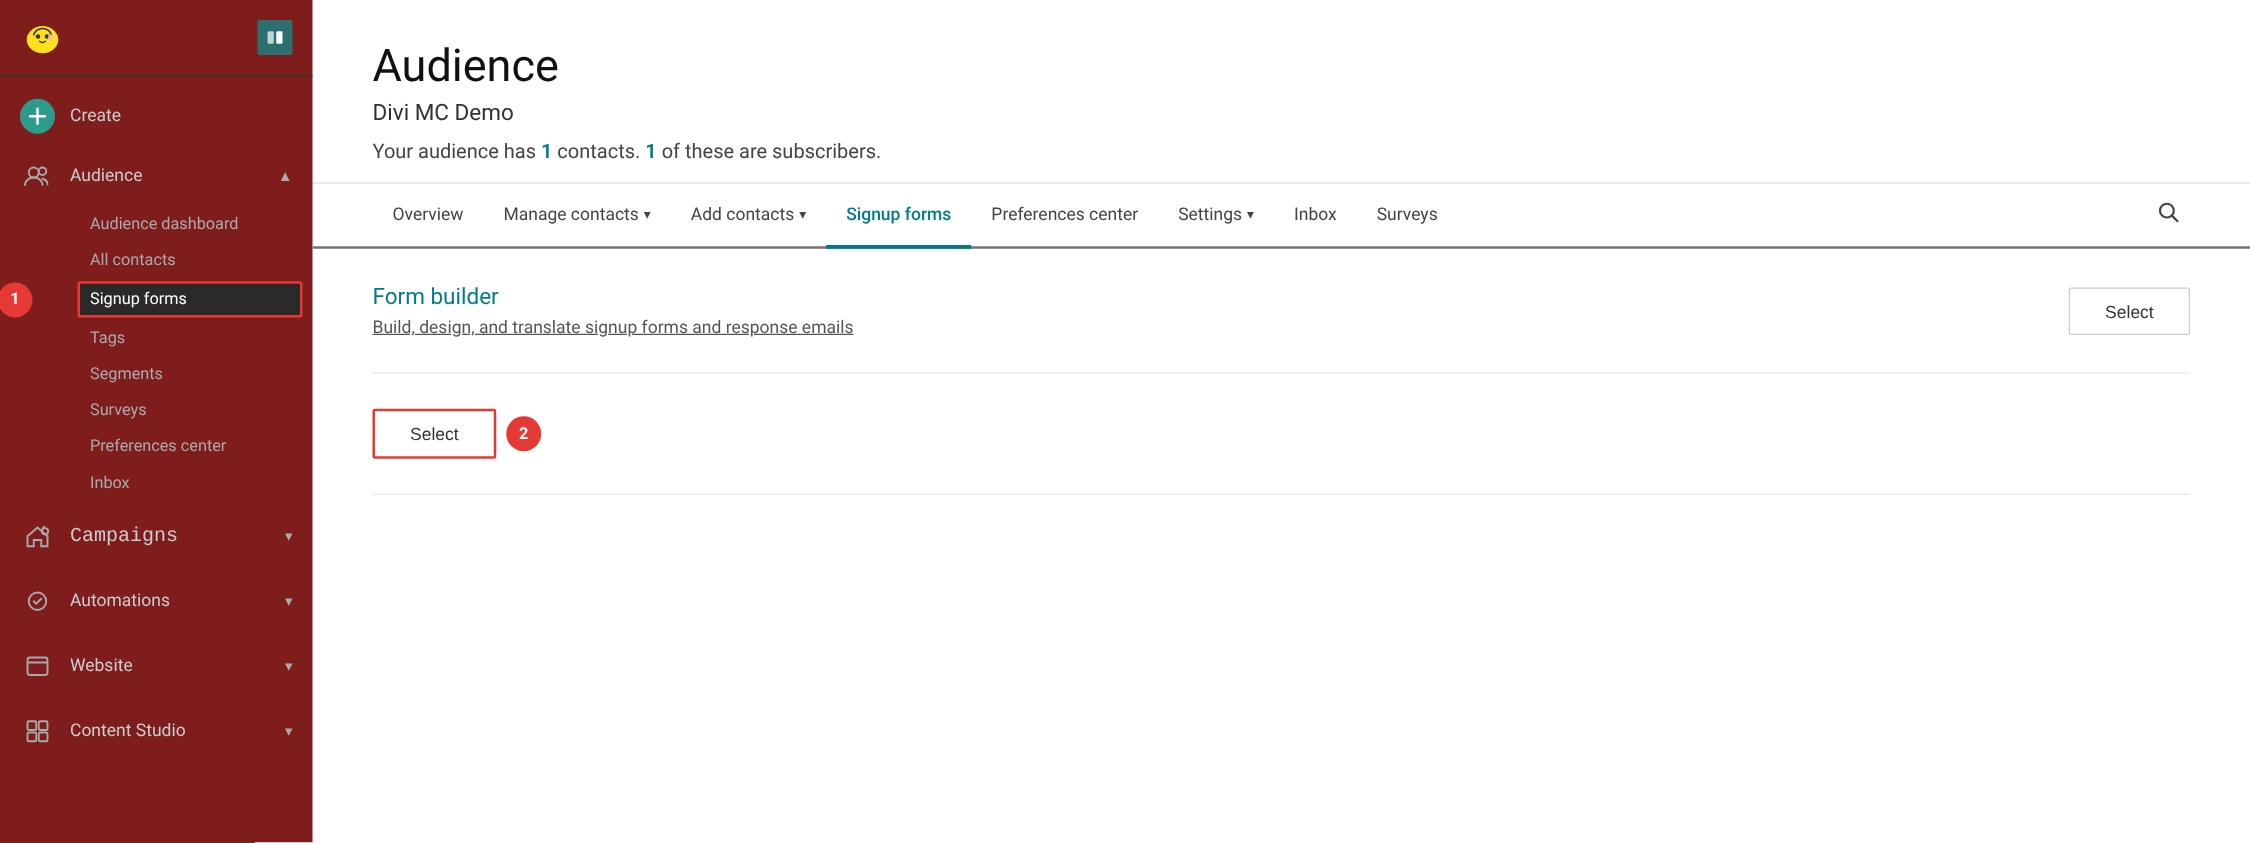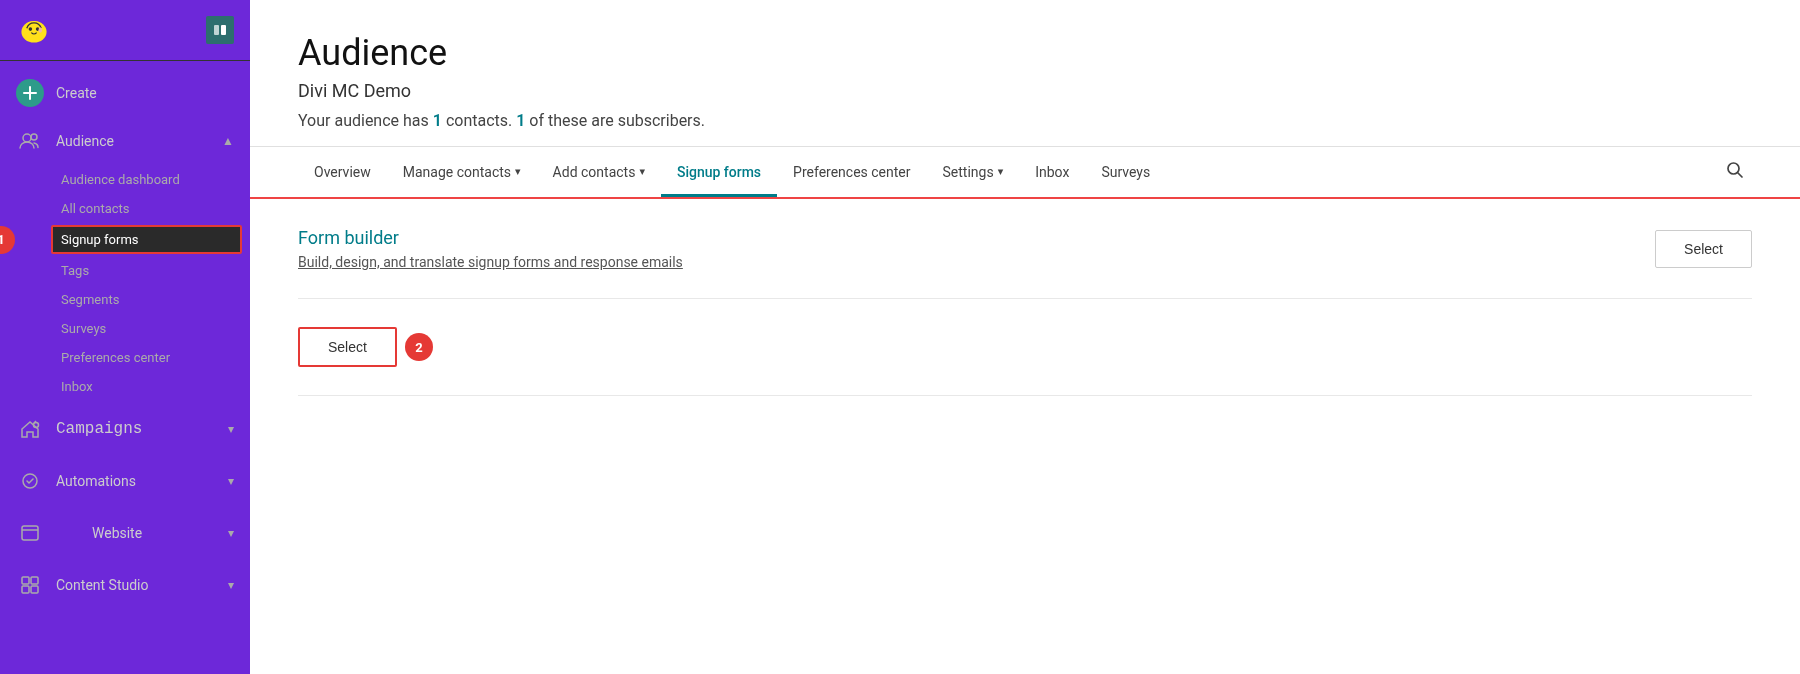--- a/index.html
+++ b/index.html
@@ -2,21 +2,21 @@
 <html><head>
   <meta charset="utf-8">
   <style>
     * { box-sizing: border-box; margin: 0; padding: 0; }
     body { font-family: -apple-system, BlinkMacSystemFont, 'Segoe UI', Roboto, sans-serif; display: flex; height: 674px; overflow: hidden; background: #fff; }
 
     
     .sidebar {
       width: 250px;
       min-width: 250px;
-      background: #6d28d9;
+      background: #7f1d1d;
       display: flex;
       flex-direction: column;
       height: 674px;
       position: relative;
     }
     .sidebar-header {
       display: flex;
       align-items: center;
       justify-content: space-between;
       padding: 12px 16px;
@@ -84,21 +84,21 @@
       display: flex;
       align-items: center;
       justify-content: center;
       flex-shrink: 0;
     }
     .nav-section-header .chevron {
       margin-left: auto;
       font-size: 12px;
     }
     .nav-sub-items {
-      padding-left: 5px;
+      padding-left: 16px;
     }
     .nav-sub-item {
       padding: 7px 16px 7px 56px;
       color: #aaa;
       font-size: 13px;
       cursor: pointer;
       display: block;
     }
     .nav-sub-item.signup-forms-item {
       border: 2px solid #e53935;
@@ -156,23 +156,22 @@
       color: #444;
     }
     .audience-desc .count {
       color: #007c89;
       font-weight: 600;
     }
 
     
     .tabs-bar {
       display: flex;
-      align-items: center;
       padding: 0 48px;
-      border-bottom: 2px solid #ef4444;
+      border-bottom: 2px solid #737373;
       gap: 0;
     }
     .tab-item {
       padding: 14px 16px;
       font-size: 14px;
       color: #444;
       cursor: pointer;
       white-space: nowrap;
       border-bottom: 3px solid transparent;
       margin-bottom: -2px;
@@ -350,21 +349,21 @@
     </div>
 
     <div class="nav-section">
       <div class="nav-section-header">
         <span class="icon">
           <svg width="22" height="22" viewBox="0 0 22 22" fill="none">
               <rect x="3" y="4" width="16" height="14" rx="2" stroke="#aaa" stroke-width="1.5"></rect>
               <line x1="3" y1="8" x2="19" y2="8" stroke="#aaa" stroke-width="1.5"></line>
             </svg>
         </span>
-        <span style="color:#ccc; font-size:14px;margin-left:36px;">Website</span>
+        <span style="color:#ccc; font-size:14px;">Website</span>
         <span class="chevron" style="color:#aaa; margin-left:auto;">▾</span>
       </div>
     </div>
 
     <div class="nav-section">
       <div class="nav-section-header">
         <span class="icon">
           <svg width="22" height="22" viewBox="0 0 22 22" fill="none">
               <rect x="3" y="3" width="7" height="7" rx="1" stroke="#aaa" stroke-width="1.5"></rect>
               <rect x="12" y="3" width="7" height="7" rx="1" stroke="#aaa" stroke-width="1.5"></rect>

